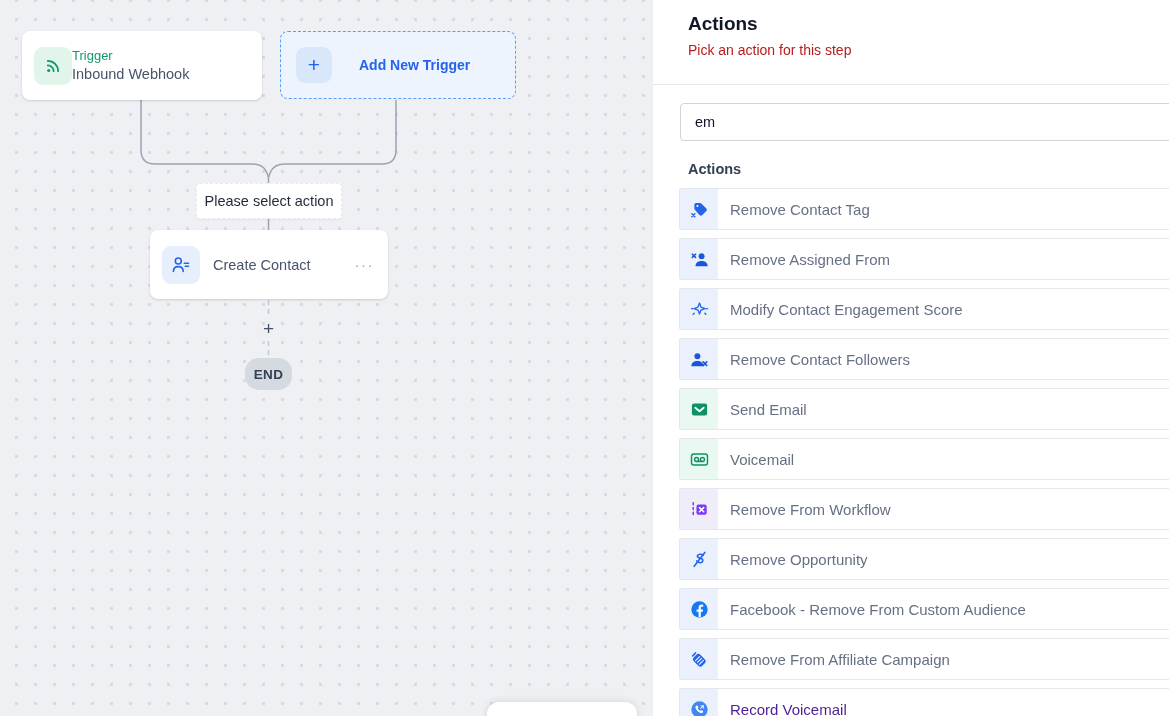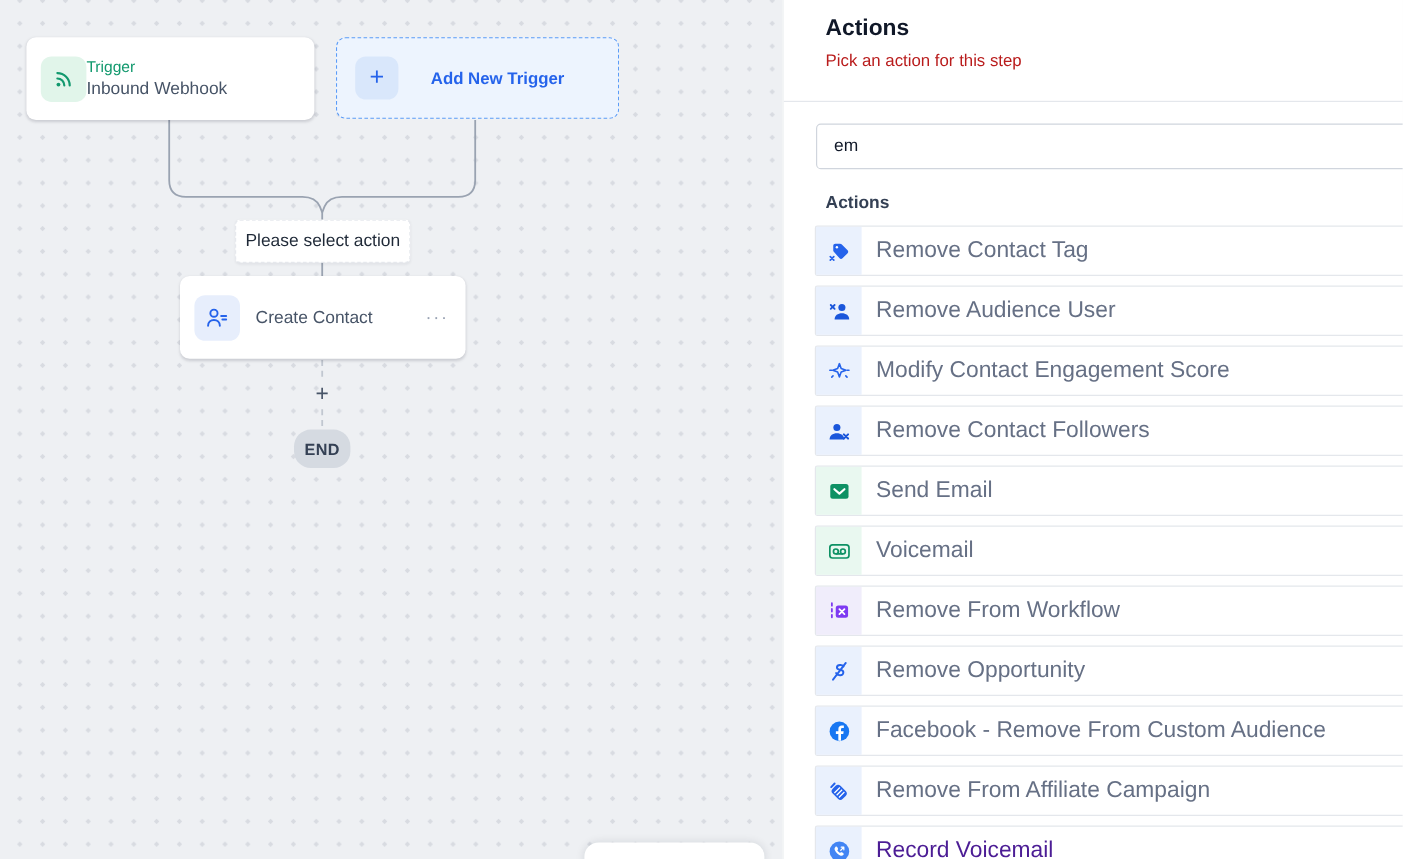--- a/index.html
+++ b/index.html
@@ -64,21 +64,21 @@
 
   .section-label{margin:20px 0 0 35px;font-size:14.5px;font-weight:700;color:#344054;}
 
   .action-list{margin:11px 0 0 26px;display:flex;flex-direction:column;gap:8px;}
   .arow{width:510px;height:42px;box-sizing:border-box;border:1px solid #e4e7ec;border-radius:2px;
     background:#fff;display:flex;align-items:center;cursor:pointer;flex:none;}
   .cell{width:38px;height:100%;display:flex;align-items:center;justify-content:center;flex:none;}
   .cell.blue{background:#eaf1fd;}
   .cell.green{background:#e9f8f0;}
   .cell.purple{background:#f0edfb;}
-  .alabel{margin-left:12px;font-size:19px;color:#667085;}
+  .alabel{margin-left:12px;font-size:15px;color:#667085;}
   .alabel.muted{color:#4c1d95;}
   svg{display:block;}
 </style>
 </head>
 <body>
 
 <div class="app">
 
   <div class="canvas">
 
@@ -159,21 +159,21 @@
       </div>
 
       <div class="arow">
         <span class="cell blue">
           <svg width="19" height="19" viewBox="0 0 20 20">
             <circle cx="12.2" cy="6.6" r="3.1" fill="#1a56db"></circle>
             <path d="M5.8 17 c0-3.5 2.8-5.4 6.4-5.4 s6.4 1.9 6.4 5.4 z" fill="#1a56db"></path>
             <path d="M2.4 4.4 l3.4 3.4 M5.8 4.4 L2.4 7.8" stroke="#1a56db" stroke-width="1.6" stroke-linecap="round"></path>
           </svg>
         </span>
-        <span class="alabel">Remove Audience User</span>
+        <span class="alabel">Remove Assigned From</span>
       </div>
 
       <div class="arow">
         <span class="cell blue">
           <svg width="19" height="19" viewBox="0 0 20 20" fill="none" stroke="#2563eb" stroke-width="1.4" stroke-linecap="round" stroke-linejoin="round">
             <path d="M10 3.2 l1.55 4.25 L15.8 9 l-4.25 1.55 L10 14.8 l-1.55-4.25 L4.2 9 l4.25-1.55 Z"></path>
             <path d="M1.6 9 h1.6 M16.8 9 h1.6 M4.4 13.9 l-1.1 1.1 M15.6 13.9 l1.1 1.1"></path>
           </svg>
         </span>
         <span class="alabel">Modify Contact Engagement Score</span>

